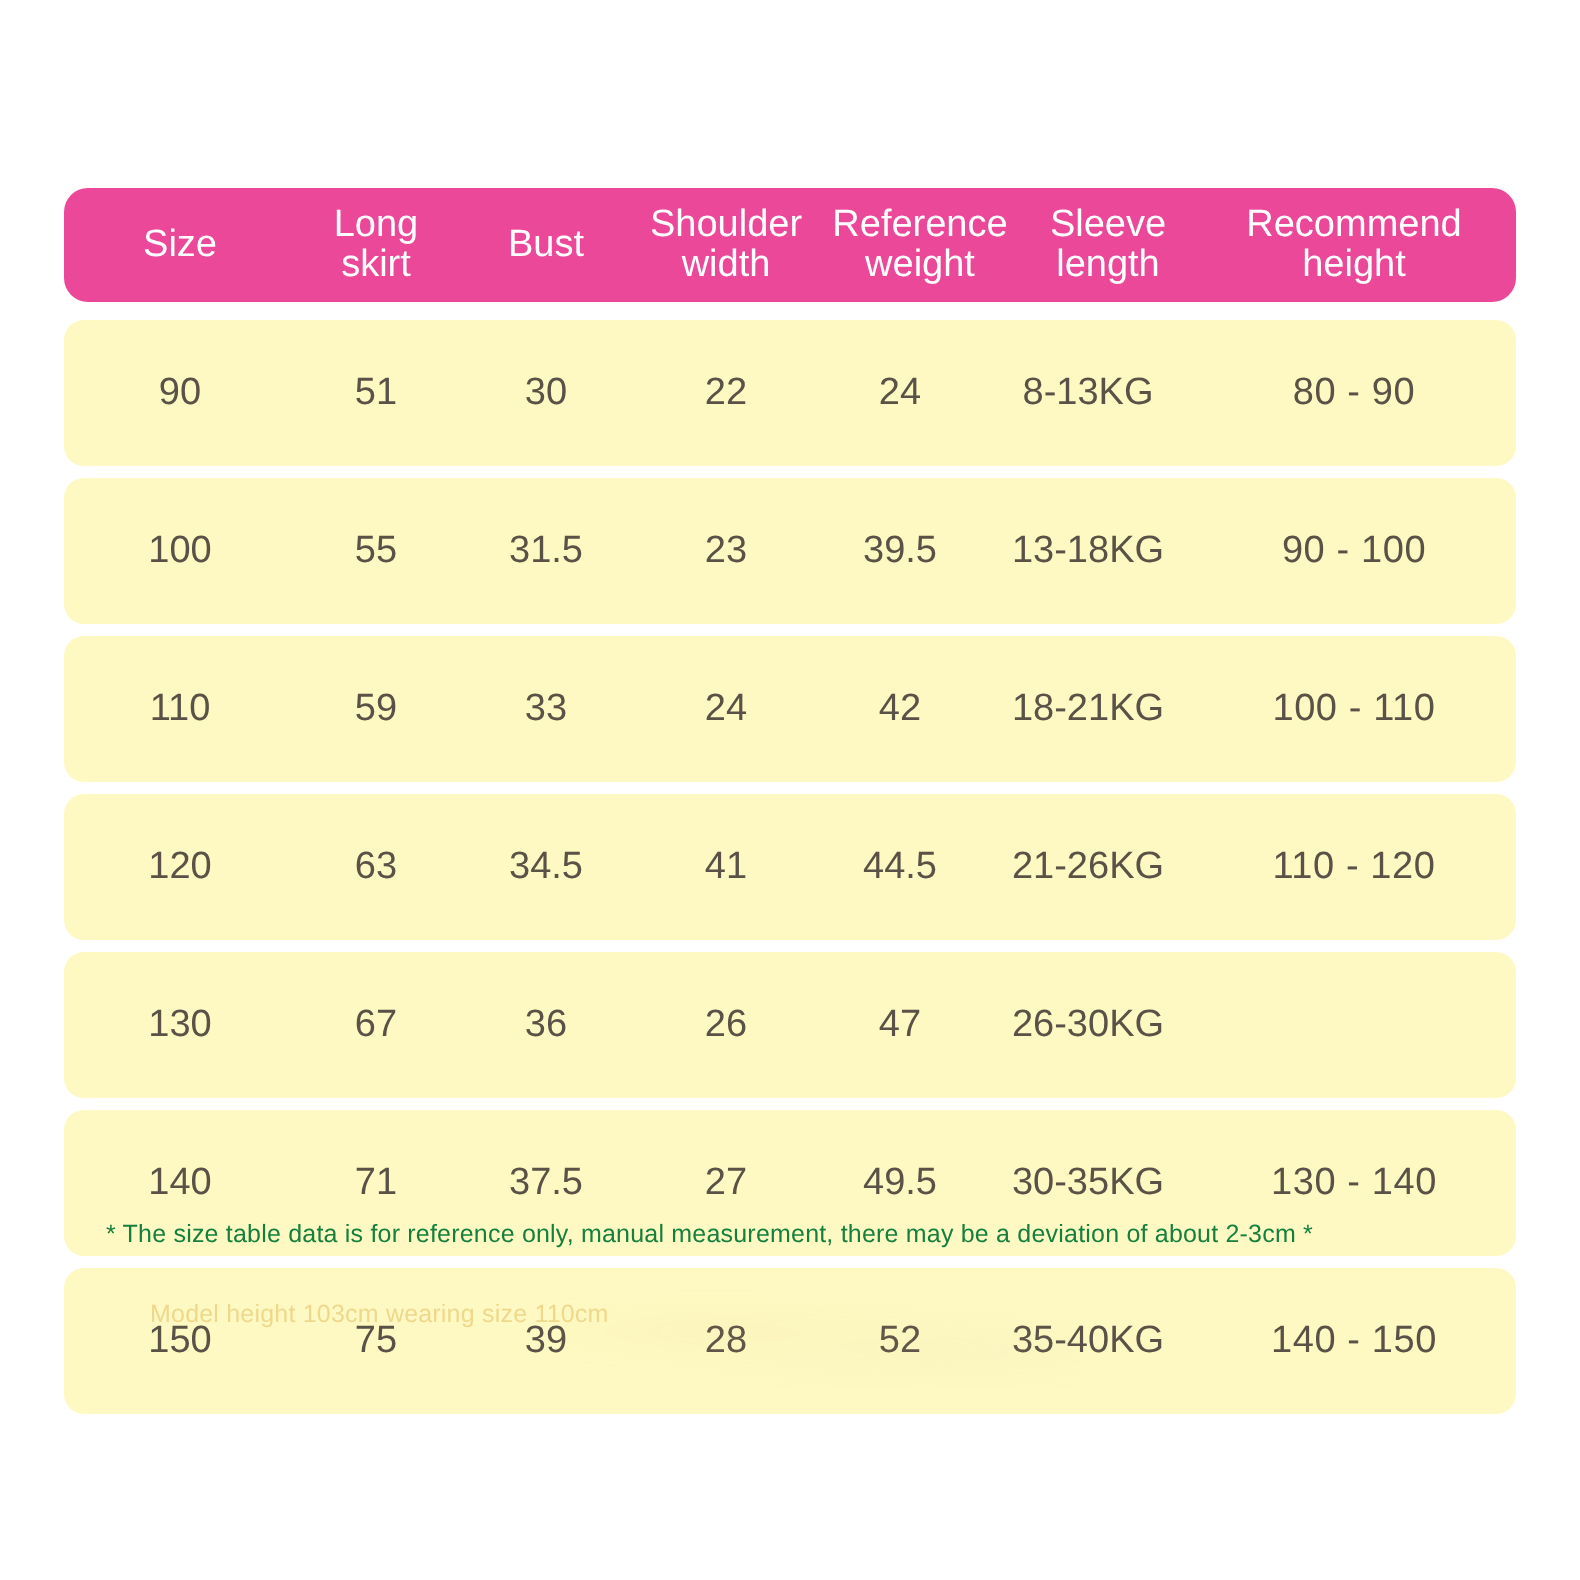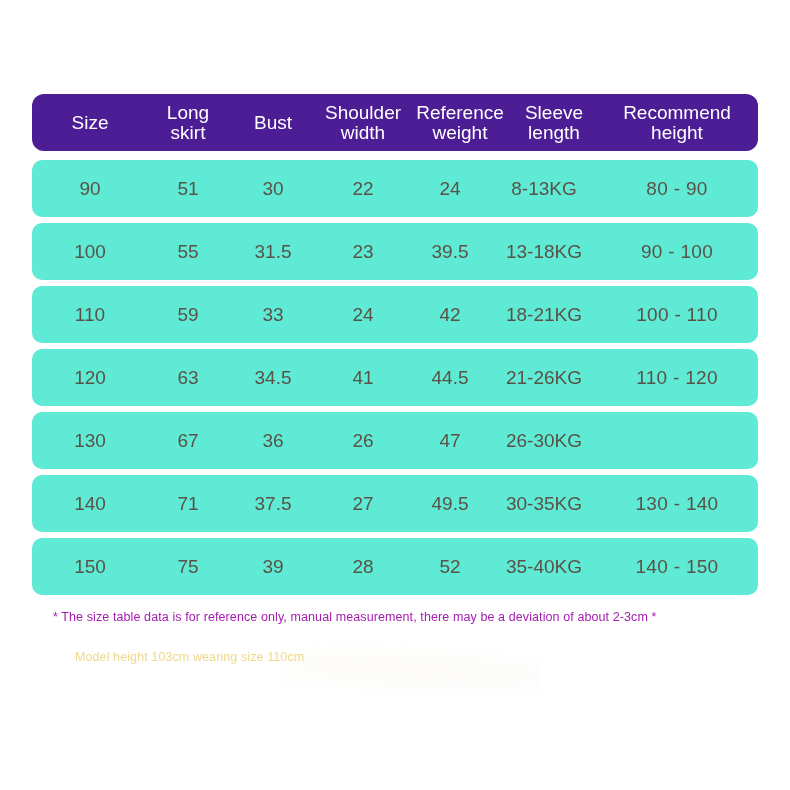--- a/index.html
+++ b/index.html
@@ -28,29 +28,29 @@
   }
 
   .row {
     display: flex;
     align-items: center;
     border-radius: 10px;
     margin-bottom: 6px;
   }
 
   .row.header {
-    background: #4c1d95;
+    background: #ec4899;
     height: 57px;
     border-radius: 12px;
     margin-bottom: 9px;
   }
 
   .row.data {
-    background: #5eead4;
-    height: 57px;
+    background: #fef9c3;
+    height: 73px;
   }
 
   
   .c0 { width: 116px; }   
   .c1 { width:  80px; }   
   .c2 { width:  90px; }   
   .c3 { width:  90px; }   
   .c4 { width:  84px; }   
   .c5 { width: 104px; }   
   .c6 { width: 162px; }   
@@ -78,21 +78,21 @@
   .row.data .cell.c6 {
     letter-spacing: 0.3px;
   }
 
   
   .note-deviation {
     position: absolute;
     left: 53px;
     top: 610px;
     font-size: 12.5px;
-    color: #a21caf;
+    color: #15803d;
     white-space: nowrap;
     letter-spacing: 0.1px;
   }
 
   .note-model {
     position: absolute;
     left: 60px;
     top: 650px;
     font-size: 12.5px;
     color: #EFD88C;

